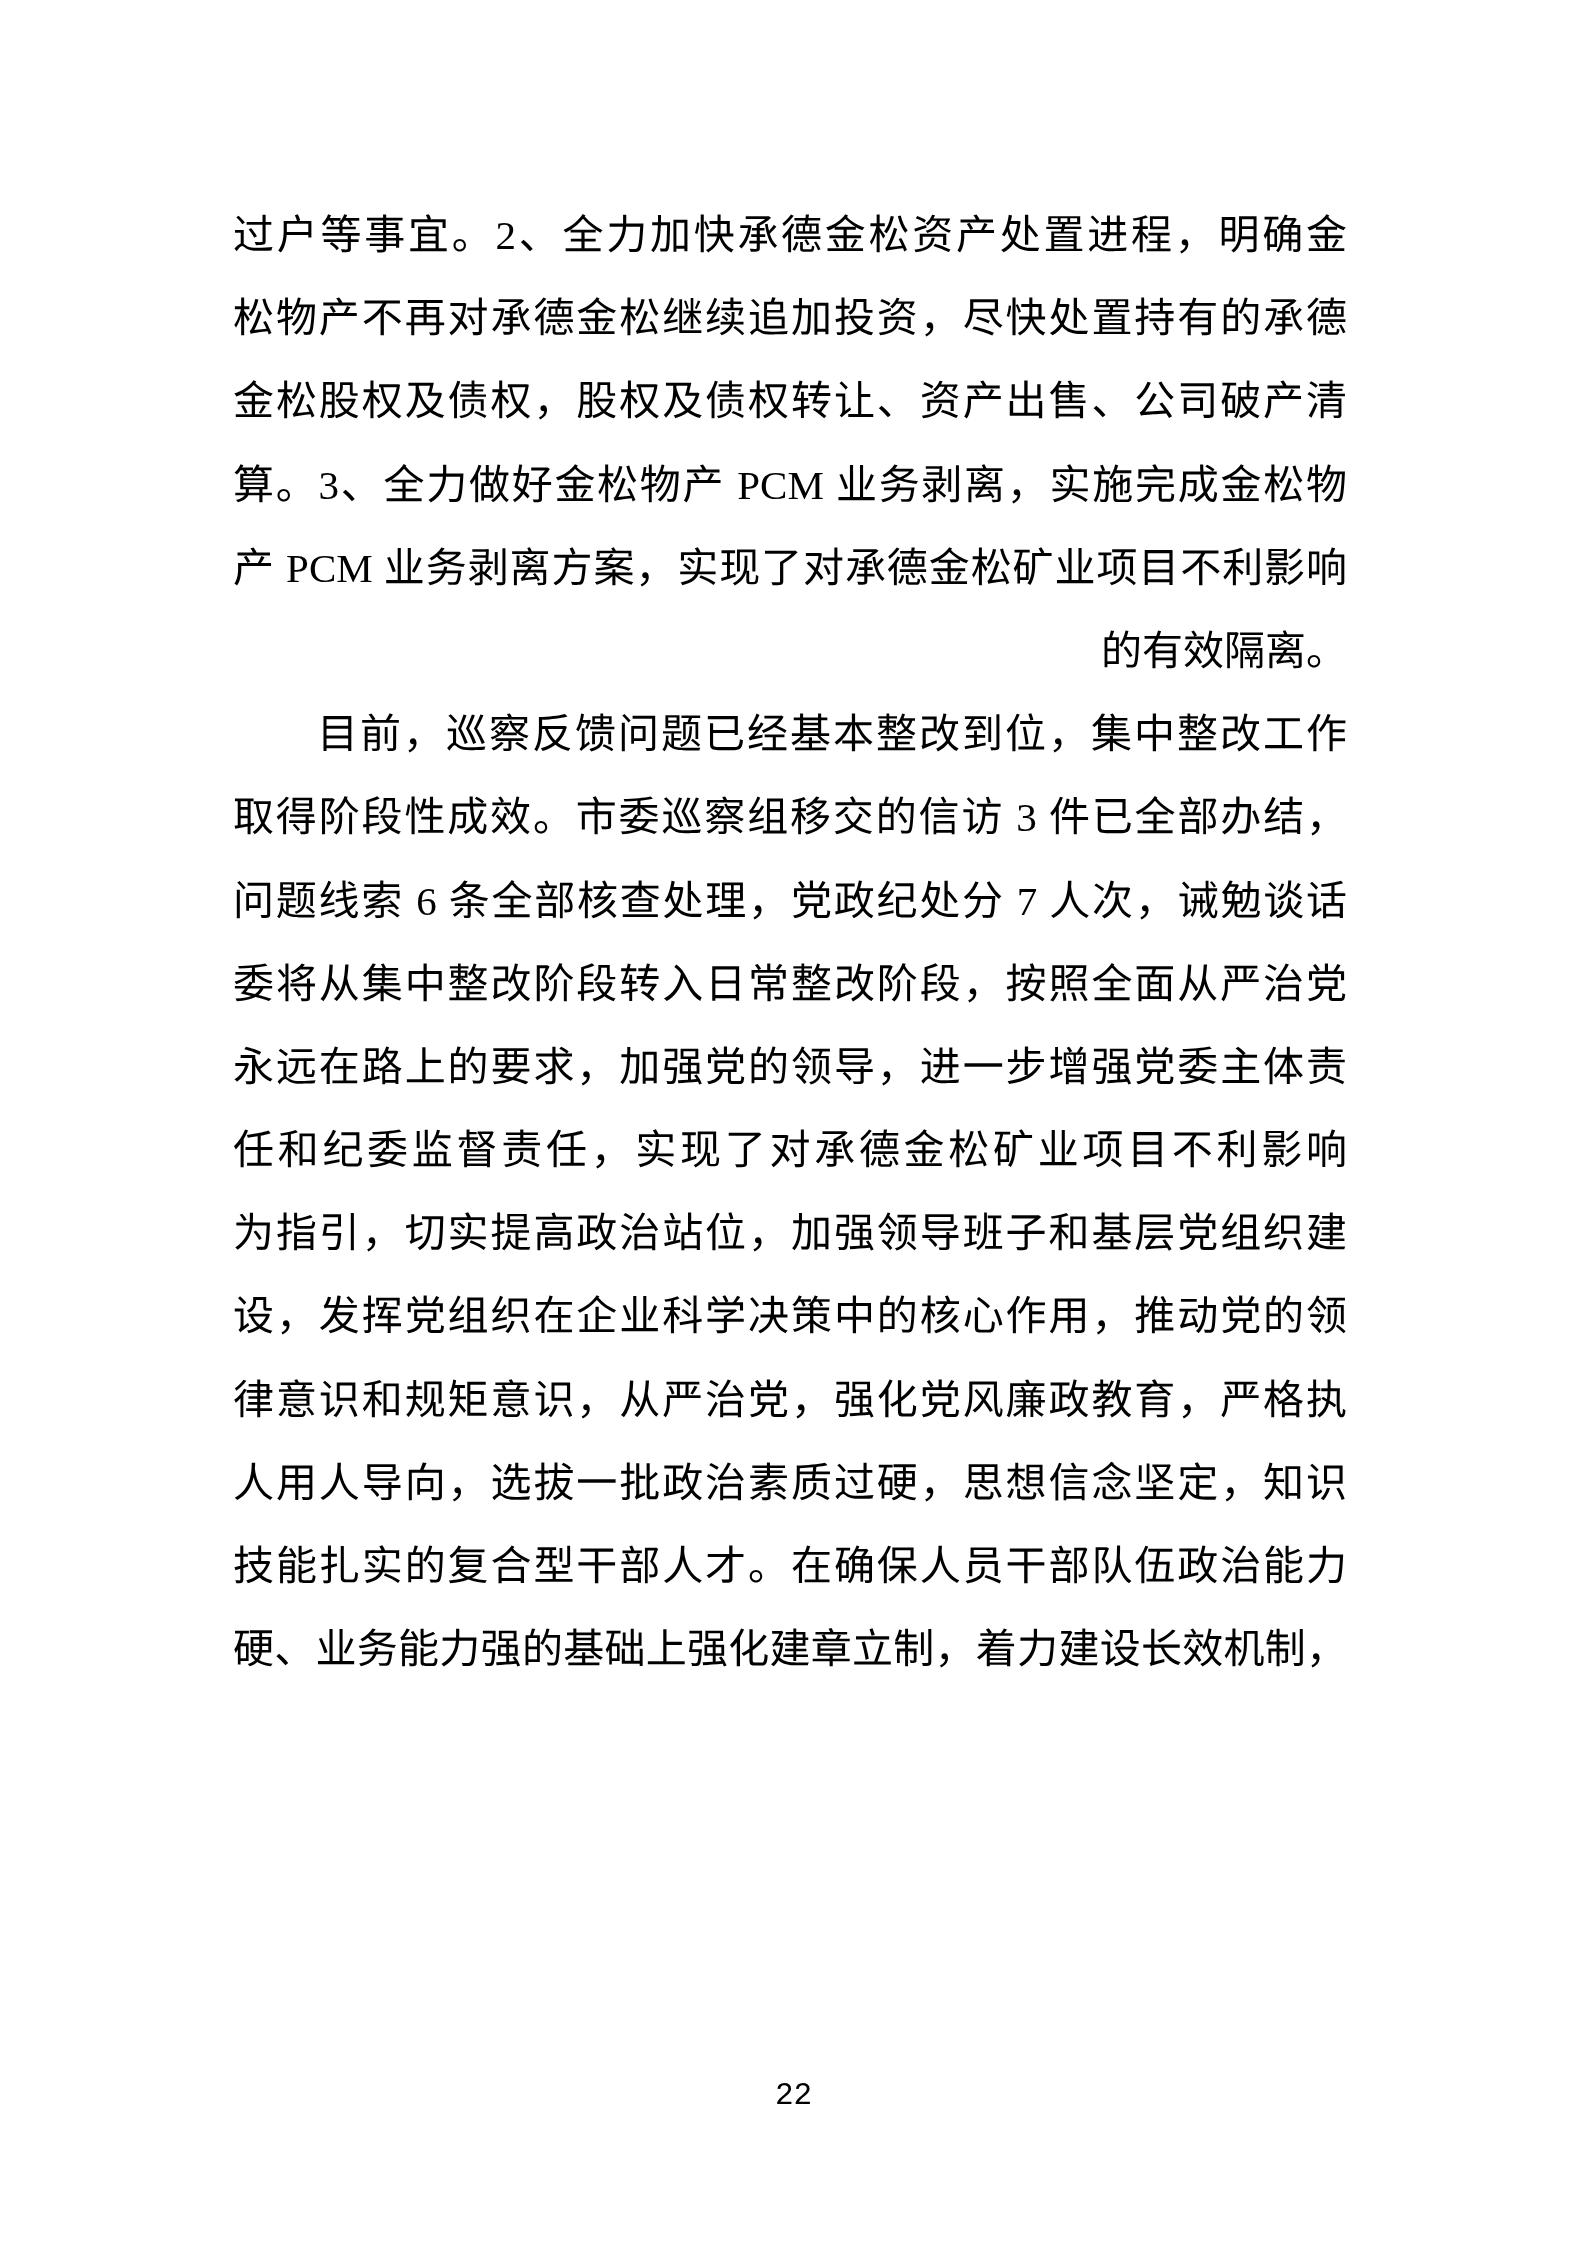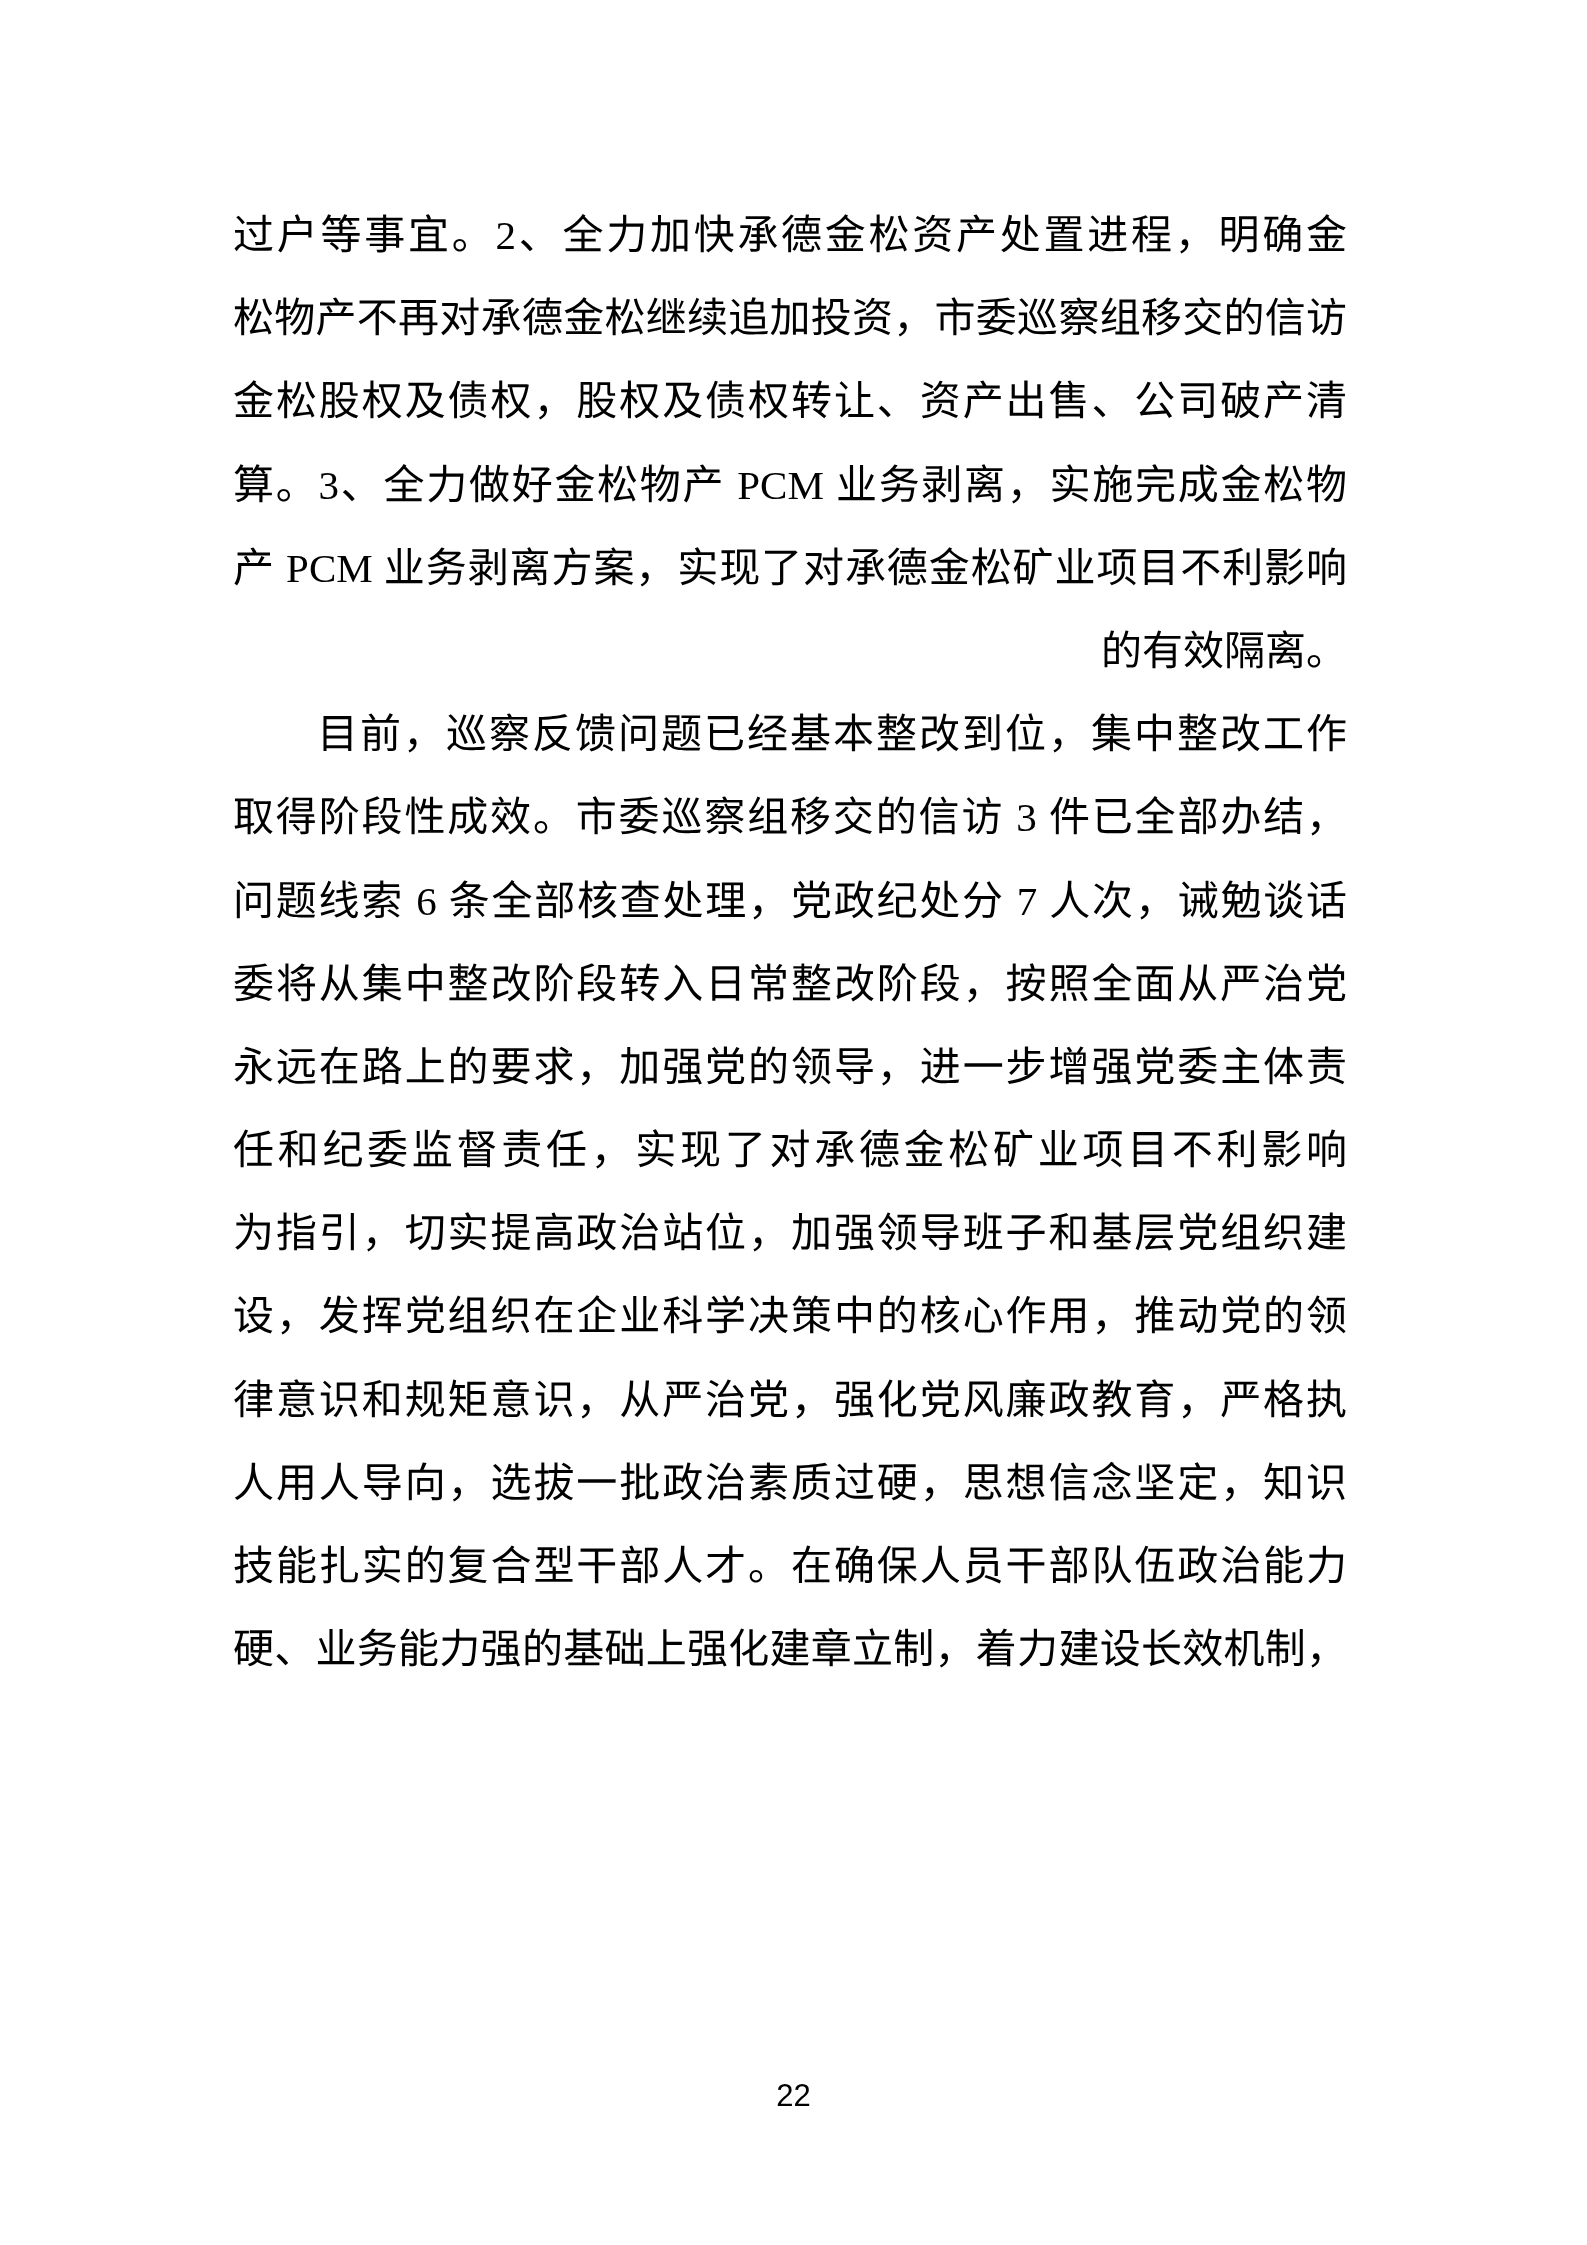--- a/index.html
+++ b/index.html
@@ -37,33 +37,33 @@
   }
   .line.indent {
     text-indent: 84px;
   }
   .page-number {
     position: absolute;
     left: 0;
     top: 2078px;
     width: 1587px;
     text-align: center;
-    font-family: Liberation Sans, sans-serif;
+    font-family: Liberation Mono, monospace;
     font-size: 31px;
     line-height: 36px;
     color: #000000;
   }
 </style>
 </head>
 <body>
 
 <div class="page">
   <div class="text-block">
       <div class="line justify">过户等事宜。2、全力加快承德金松资产处置进程，明确金</div>
-      <div class="line justify">松物产不再对承德金松继续追加投资，市委巡察组移交的信访</div>
+      <div class="line justify">松物产不再对承德金松继续追加投资，尽快处置持有的承德</div>
       <div class="line justify">金松股权及债权，股权及债权转让、资产出售、公司破产清</div>
       <div class="line justify">算。3、全力做好金松物产 PCM 业务剥离，实施完成金松物</div>
       <div class="line justify">产 PCM 业务剥离方案，实现了对承德金松矿业项目不利影响</div>
       <div class="line">的有效隔离。</div>
       <div class="line justify indent">目前，巡察反馈问题已经基本整改到位，集中整改工作</div>
       <div class="line justify">取得阶段性成效。市委巡察组移交的信访 3 件已全部办结，</div>
       <div class="line justify">问题线索 6 条全部核查处理，党政纪处分 7 人次，诫勉谈话</div>
       <div class="line justify">委将从集中整改阶段转入日常整改阶段，按照全面从严治党</div>
       <div class="line justify">永远在路上的要求，加强党的领导，进一步增强党委主体责</div>
       <div class="line justify">任和纪委监督责任，实现了对承德金松矿业项目不利影响</div>

